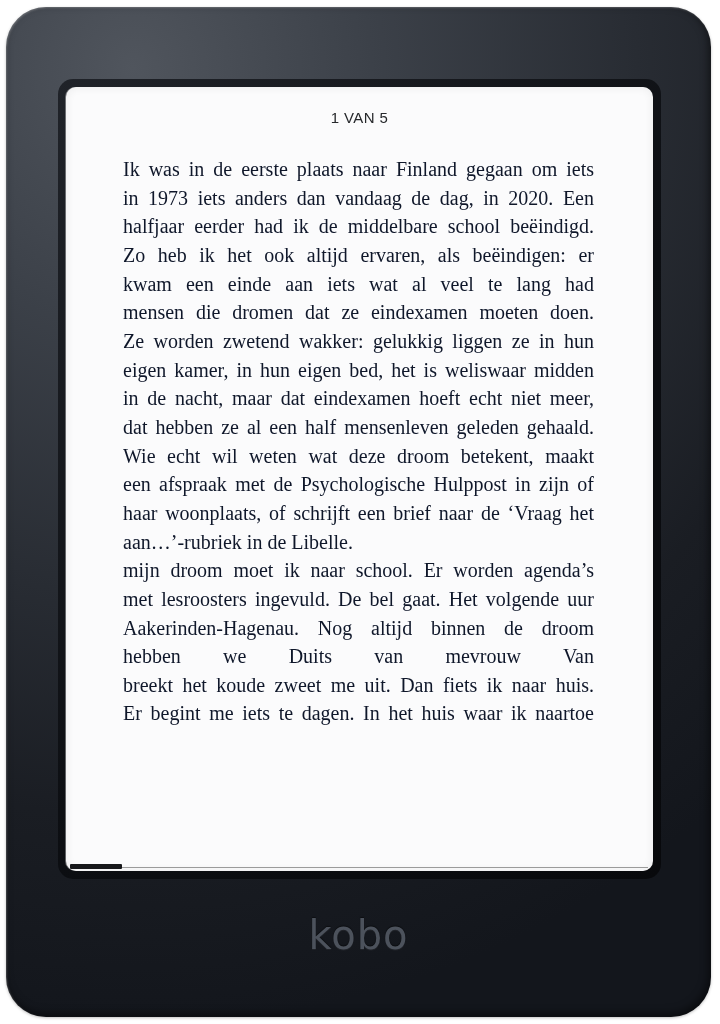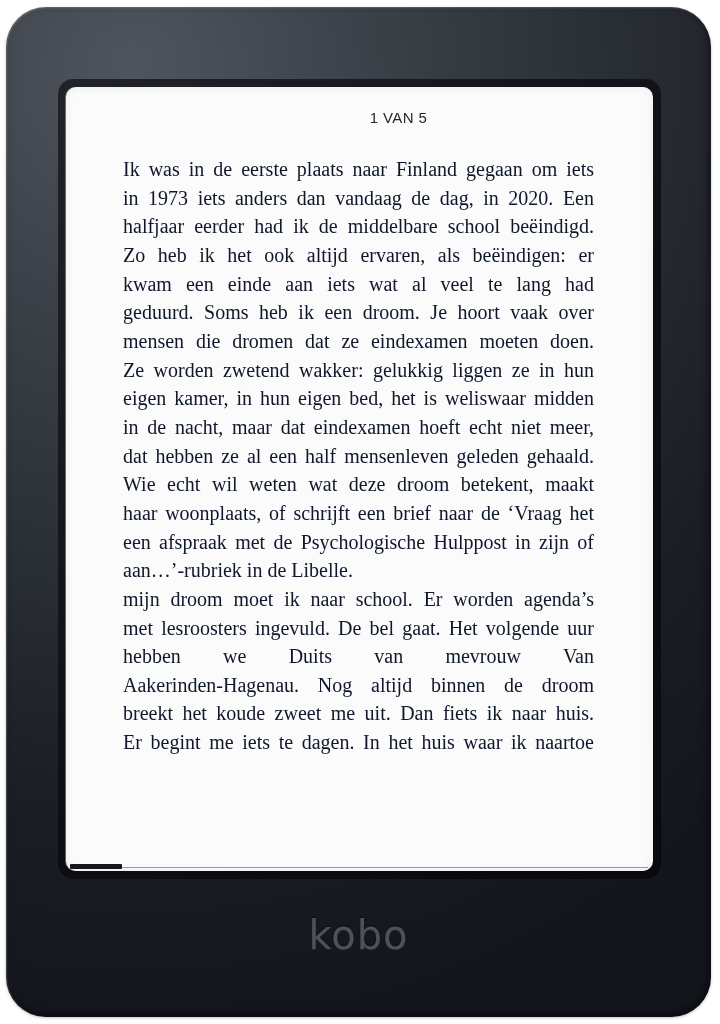--- a/index.html
+++ b/index.html
@@ -34,21 +34,21 @@
     position:absolute; left:60px; top:80px; width:587px; height:784px;
     border-radius:10px;
     background:#fbfbfc;
     box-shadow: inset 0 0 10px rgba(0,0,0,0.07), -1px 0 0 rgba(255,255,255,0.35);
     overflow:hidden;
   }
 
   .reader-header {
     position:absolute; top:22px; left:0; width:100%;
     text-align:center;
-    font-size:15px; letter-spacing:0.4px; color:#26282b;padding-left:39px;
+    font-size:15px; letter-spacing:0.4px; color:#26282b;
   }
 
   .page-text {
     position:absolute; left:57px; top:68px; width:471px;
     font-family:"Liberation Serif", "DejaVu Serif", serif;
     font-size:20px; line-height:28.65px; color:#0f172a;
   }
   .para { margin:0; }
   .line { text-align:justify; text-align-last:justify; white-space:normal; }
   .line.para-end { text-align-last:left; }
@@ -94,36 +94,35 @@
 
     <div class="reader-header">1 VAN 5</div>
 
     <div class="page-text">
         <div class="para">
           <div class="line">Ik was in de eerste plaats naar Finland gegaan om iets</div>
           <div class="line">in 1973 iets anders dan vandaag de dag, in 2020. Een</div>
           <div class="line">halfjaar eerder had ik de middelbare school beëindigd.</div>
           <div class="line">Zo heb ik het ook altijd ervaren, als beëindigen: er</div>
           <div class="line">kwam een einde aan iets wat al veel te lang had</div>
-          <div class="line">geduurd. Soms heb ik een droom. Je hoort vaak over</div>
           <div class="line">mensen die dromen dat ze eindexamen moeten doen.</div>
           <div class="line">Ze worden zwetend wakker: gelukkig liggen ze in hun</div>
           <div class="line">eigen kamer, in hun eigen bed, het is weliswaar midden</div>
           <div class="line">in de nacht, maar dat eindexamen hoeft echt niet meer,</div>
           <div class="line">dat hebben ze al een half mensenleven geleden gehaald.</div>
           <div class="line">Wie echt wil weten wat deze droom betekent, maakt</div>
+          <div class="line">een afspraak met de Psychologische Hulppost in zijn of</div>
           <div class="line">haar woonplaats, of schrijft een brief naar de ‘Vraag het</div>
-          <div class="line">een afspraak met de Psychologische Hulppost in zijn of</div>
           <div class="line para-end">aan…’-rubriek in de Libelle.</div>
         </div>
         <div class="para">
           <div class="line">mijn droom moet ik naar school. Er worden agenda’s</div>
           <div class="line">met lesroosters ingevuld. De bel gaat. Het volgende uur</div>
+          <div class="line">Aakerinden-Hagenau. Nog altijd binnen de droom</div>
           <div class="line">hebben we Duits van mevrouw Van</div>
-          <div class="line">Aakerinden-Hagenau. Nog altijd binnen de droom</div>
           <div class="line">breekt het koude zweet me uit. Dan fiets ik naar huis.</div>
           <div class="line">Er begint me iets te dagen. In het huis waar ik naartoe</div>
         </div>
       </div>
 
     <div class="reader-footer">FINSE DAGEN · 8 VAN 440</div>
 
     <div class="progress-bar">
       <div class="progress-track"></div>
       <div class="progress-fill" style="width: 9%;"></div>

